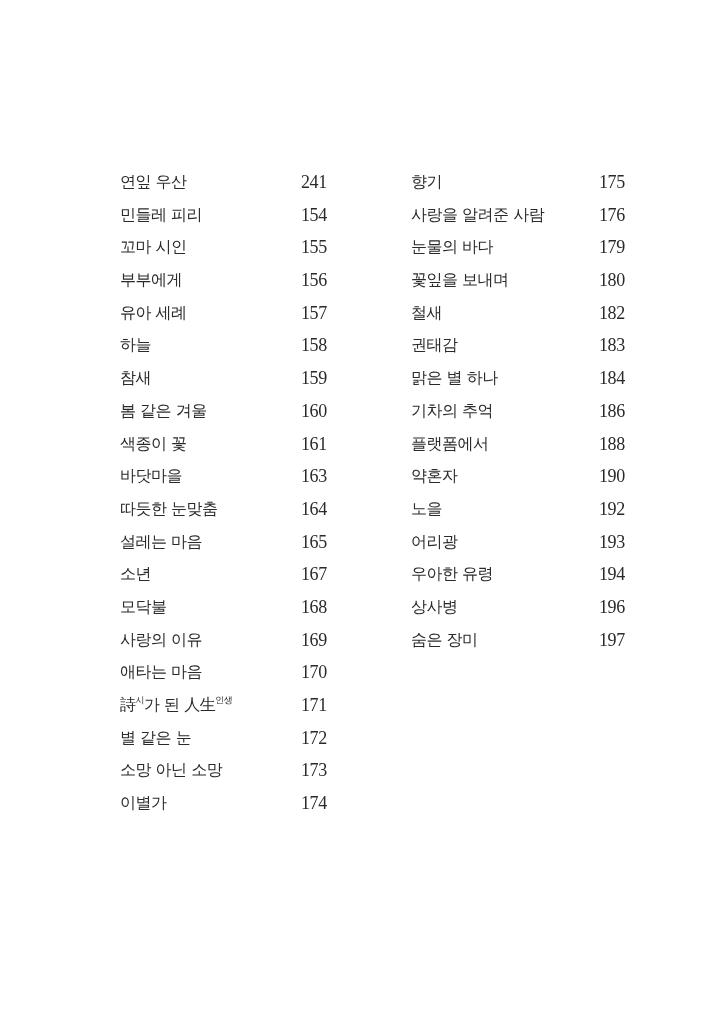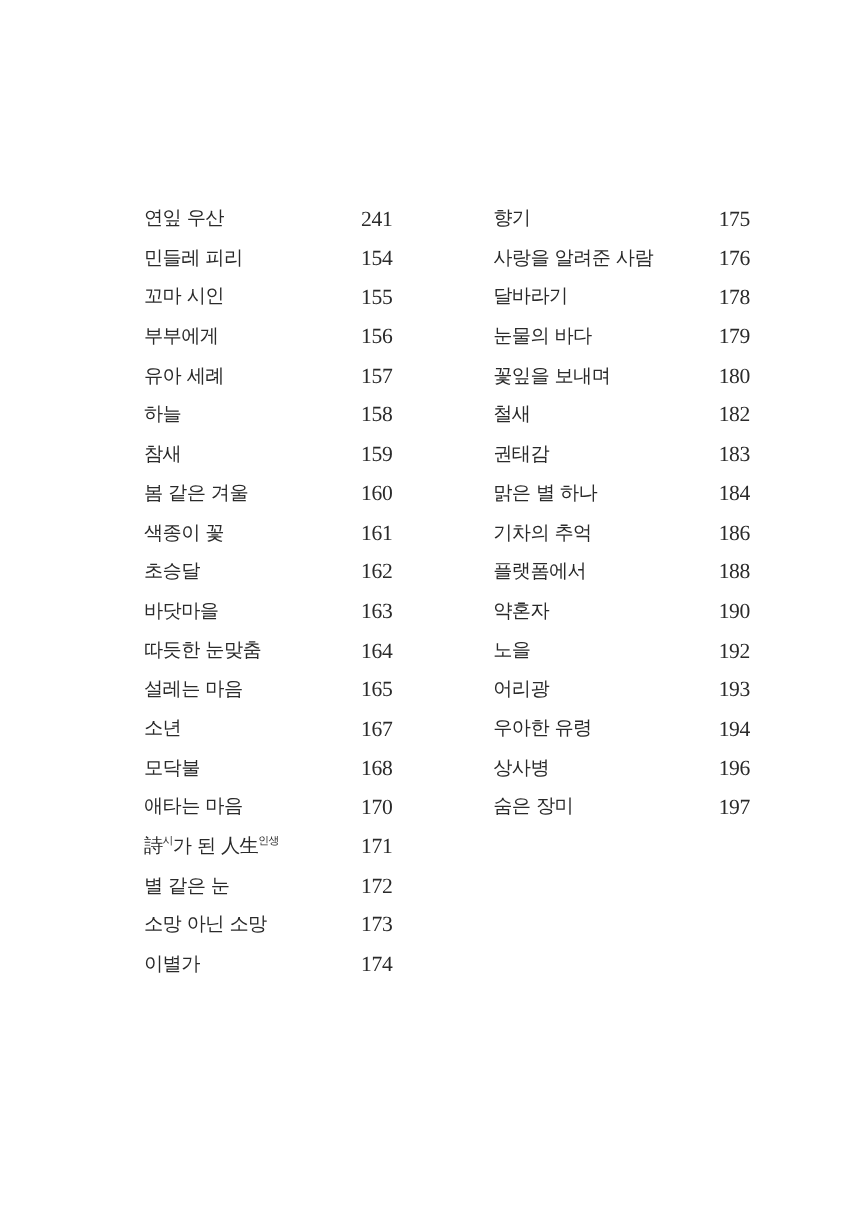--- a/index.html
+++ b/index.html
@@ -78,42 +78,42 @@
     </div>
   <div class="row">
       <span class="title">봄 같은 겨울</span>
       <span class="page">160</span>
     </div>
   <div class="row">
       <span class="title">색종이 꽃</span>
       <span class="page">161</span>
     </div>
   <div class="row">
-      <span class="title">초승달</span>
-      <span class="page">162</span>
-    </div>
-  <div class="row">
       <span class="title">바닷마을</span>
       <span class="page">163</span>
     </div>
   <div class="row">
       <span class="title">따듯한 눈맞춤</span>
       <span class="page">164</span>
     </div>
   <div class="row">
       <span class="title">설레는 마음</span>
       <span class="page">165</span>
     </div>
   <div class="row">
       <span class="title">소년</span>
       <span class="page">167</span>
     </div>
   <div class="row">
       <span class="title">모닥불</span>
       <span class="page">168</span>
+    </div>
+  <div class="row">
+      <span class="title">사랑의 이유</span>
+      <span class="page">169</span>
     </div>
   <div class="row">
       <span class="title">애타는 마음</span>
       <span class="page">170</span>
     </div>
   <div class="row">
     <span class="title"><span>詩</span><sup>시</sup><span>가 된 人生</span><sup>인생</sup></span>
     <span class="page">171</span>
   </div>
   <div class="row">
@@ -131,24 +131,20 @@
 </div>
 
 <div class="column col-right">
   <div class="row">
       <span class="title">향기</span>
       <span class="page">175</span>
     </div>
   <div class="row">
       <span class="title">사랑을 알려준 사람</span>
       <span class="page">176</span>
-    </div>
-  <div class="row">
-      <span class="title">달바라기</span>
-      <span class="page">178</span>
     </div>
   <div class="row">
       <span class="title">눈물의 바다</span>
       <span class="page">179</span>
     </div>
   <div class="row">
       <span class="title">꽃잎을 보내며</span>
       <span class="page">180</span>
     </div>
   <div class="row">

